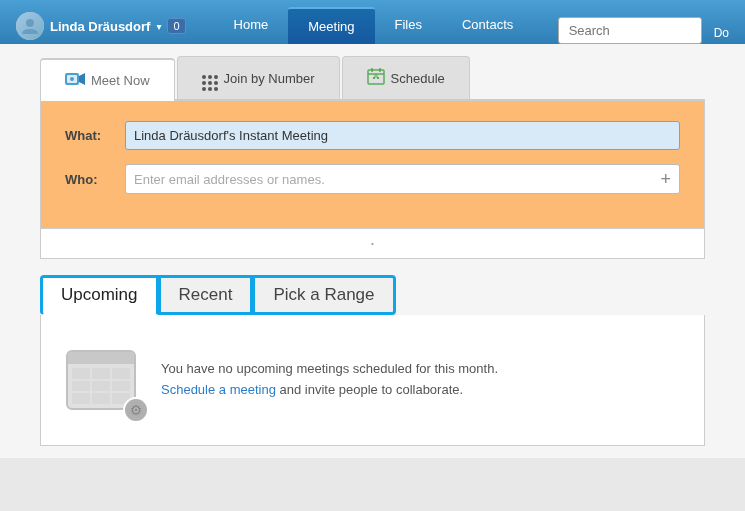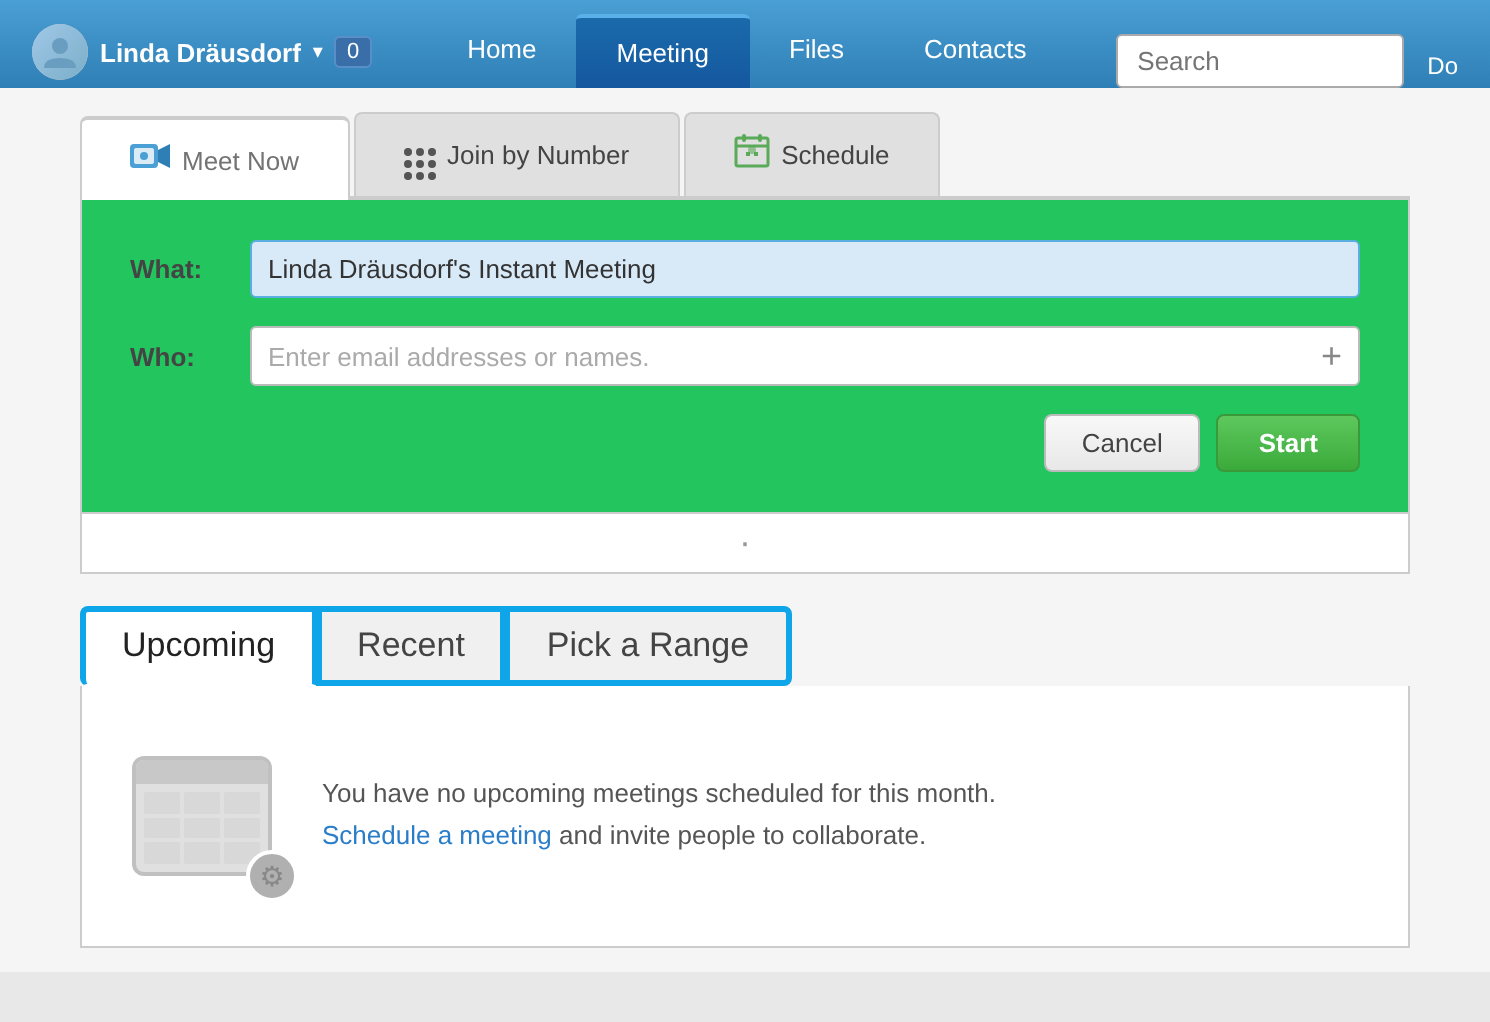--- a/index.html
+++ b/index.html
@@ -147,21 +147,21 @@
       bottom: -2px;
       z-index: 2;
     }
 
     .tab-icon {
       font-size: 16px;
     }
 
     
     .form-area {
-      background: #22c55e;
+      background: #fdba74;
       border: 1px solid #ccc;
       border-top: none;
       padding: 20px 24px;
     }
 
     .form-row {
       display: flex;
       align-items: center;
       margin-bottom: 14px;
     }
@@ -462,24 +462,20 @@
     </div>
 
     <div class="form-row">
       <span class="form-label">Who:</span>
       <div class="who-wrapper">
         <span class="who-placeholder">Enter email addresses or names.</span>
         <span class="who-add-btn">+</span>
       </div>
     </div>
 
-    <div class="form-actions">
-      <button class="btn-cancel">Cancel</button>
-      <button class="btn-start">Start</button>
-    </div>
   </div>
 
   <div class="separator-dot">·</div>
 
   <div style="margin-top:16px;">
     <div class="upcoming-tabs">
       <div class="upcoming-tab active">Upcoming</div>
       <div class="upcoming-tab">Recent</div>
       <div class="upcoming-tab">Pick a Range</div>
     </div>

